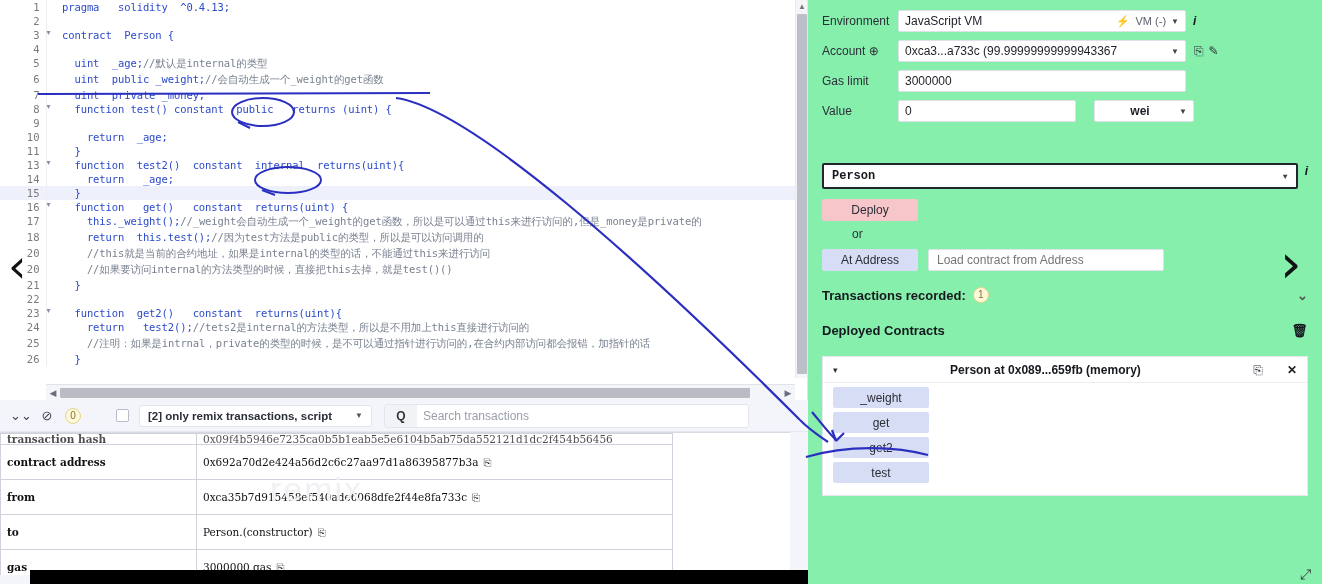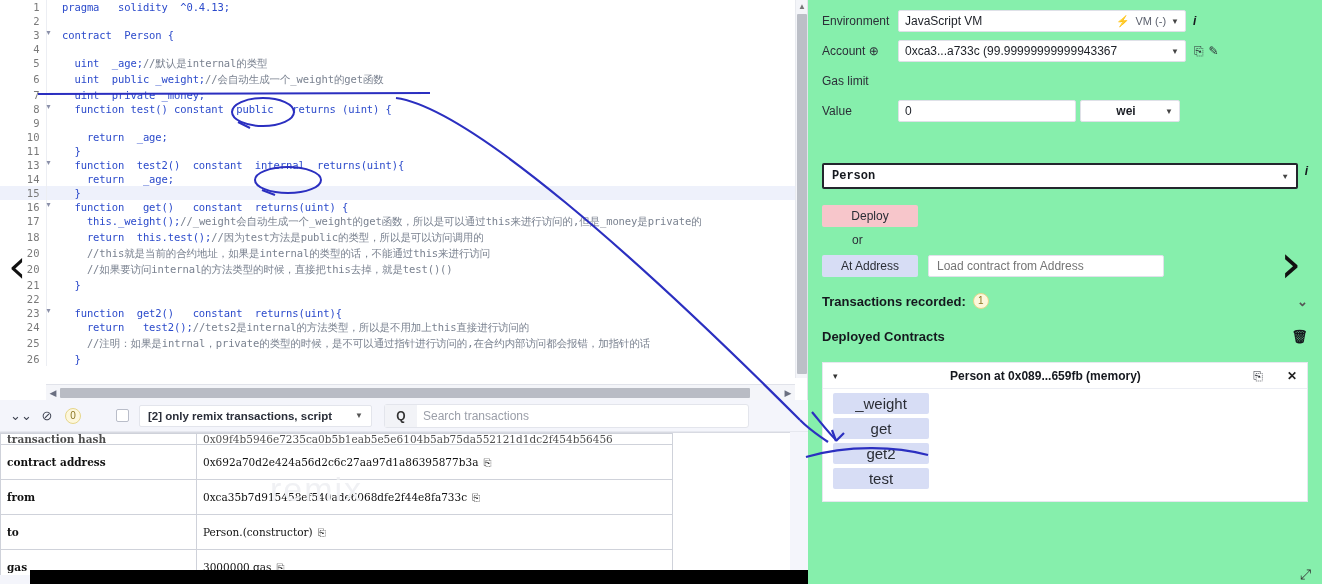--- a/index.html
+++ b/index.html
@@ -144,21 +144,21 @@
   #sep2 { position:absolute; left:808px; top:276px; width:514px; height:8px; background:#eceffb; }
   #sep3 { position:absolute; left:808px; top:327px; width:514px; height:6px; background:#eceffb; }
   .hline { position:absolute; left:808px; width:514px; height:1px; background:#e2e4ec; }
 
   #contract-select {
     margin-top:11px; height:26px; border:2px solid #23262d; border-radius:2px;
     display:flex; align-items:center; padding:0 8px; font-size:12px; font-weight:bold; color:#15181e;
     background:#fff;
     font-family:Liberation Mono, monospace;
   }
-  #deploy-row { display:flex; align-items:flex-end; margin-top:16px; }
+  #deploy-row { display:flex; align-items:flex-end; margin-top:10px; }
   #deploy-btn {
     width:96px; height:22px; background:#f7c6cb; border:0; border-radius:2px;
     font-size:12px; color:#2a2d35; font-family:"Liberation Sans", sans-serif; cursor:pointer;
   }
   #or-row { margin-top:6px; padding-left:30px; font-size:12px; color:#2c2f38; }
   #ataddr-row { display:flex; align-items:center; margin-top:8px; }
   #at-addr-btn {
     width:96px; height:22px; background:#d7ddf5; border:0; border-radius:2px;
     font-size:12px; color:#2a2d35; cursor:pointer;
   }
@@ -181,21 +181,21 @@
   #deployed-card {
     margin-top:18px; border:1px solid #e6e8ef; background:#fff;
   }
   #dc-head {
     display:flex; align-items:center; height:26px; padding:0 10px;
     border-bottom:1px solid #eceef4;
   }
   #dc-title { flex:1; text-align:center; font-size:12px; font-weight:bold; color:#15181e; }
   .fn-btn {
     width:96px; height:21px; background:#d7ddf5; border:0; border-radius:2px;
-    font-size:15px; color:#2a2d35; margin:4px 0 0 10px; display:block; cursor:pointer;
+    font-size:12px; color:#2a2d35; margin:4px 0 0 10px; display:block; cursor:pointer;
     font-family:"Liberation Sans", sans-serif;
   }
   #dc-body { padding-bottom:12px; }
 
   
   #anno { position:absolute; left:0; top:0; width:1322px; height:584px; pointer-events:none; }
 </style>
 </head>
 <body>
 
@@ -434,28 +434,31 @@
       <div class="fctl" style="width:288px">
         <span class="val">0xca3...a733c (99.99999999999943367</span>
         <span class="caret">▼</span>
       </div>
       <span class="ico" style="margin-left:8px">⎘</span>
       <span class="ico" style="margin-left:5px">✎</span>
     </div>
 
     <div class="frow">
       <div class="flabel">Gas limit</div>
+      <div class="fctl" style="width:288px">
+        <span class="val">3000000</span>
+      </div>
     </div>
 
     <div class="frow">
       <div class="flabel">Value</div>
       <div class="fctl" style="width:178px">
         <span class="val">0</span>
       </div>
-      <div class="fctl" style="width:100px; margin-left:4px; justify-content:space-between;">
+      <div class="fctl" style="width:100px; margin-left:18px; justify-content:space-between;">
         <span style="flex:1;text-align:center;font-weight:bold">wei</span>
         <span class="caret">▼</span>
       </div>
     </div>
 
     <div style="height:26px"></div>
 
     <div style="display:flex;align-items:center;">
       <div id="contract-select" style="flex:1">
         <span style="flex:1">Person</span>

